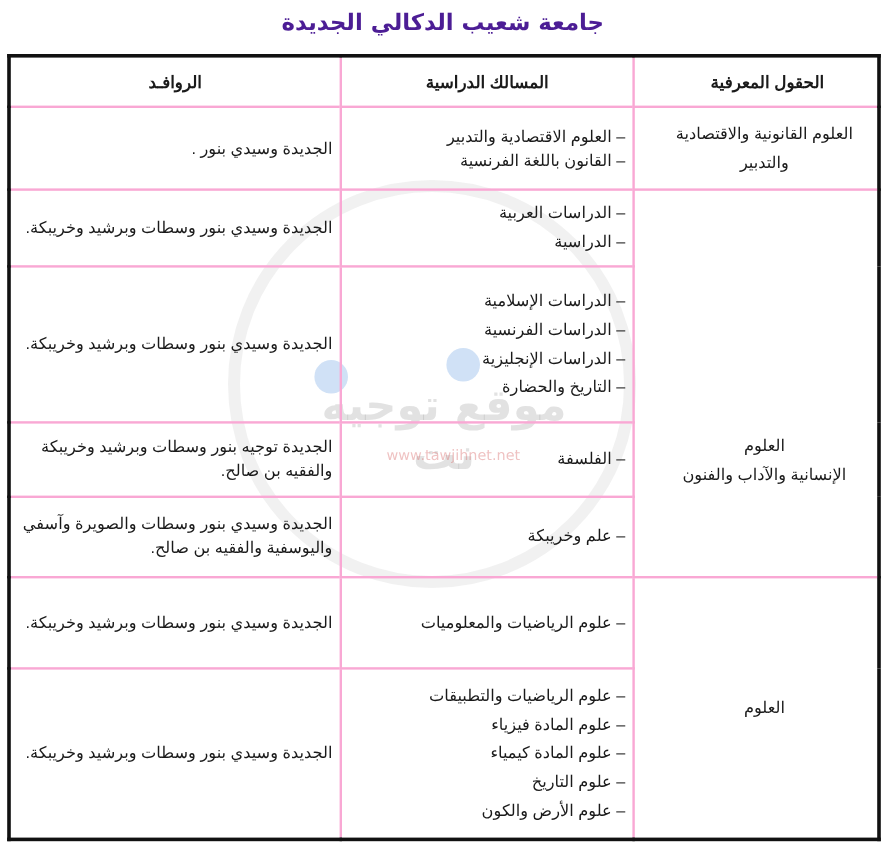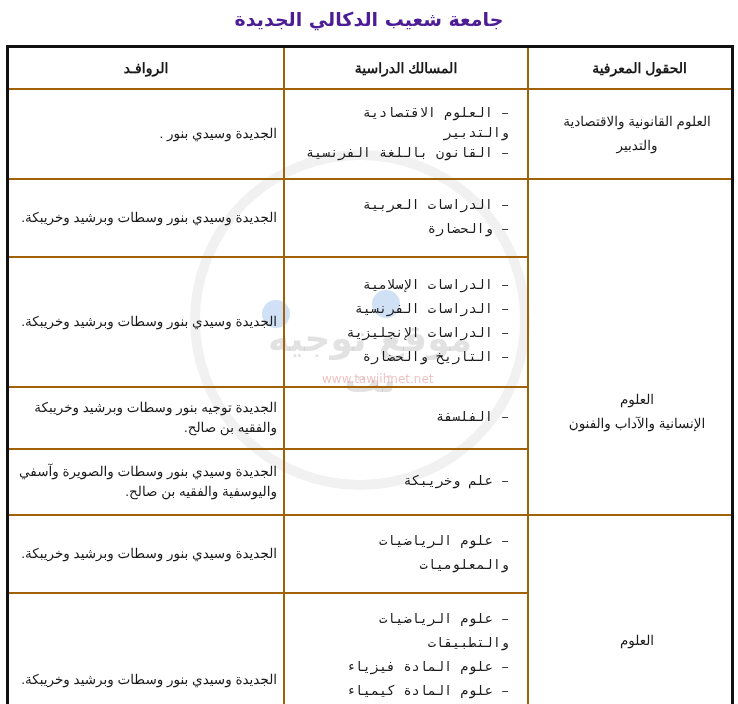--- a/index.html
+++ b/index.html
@@ -22,27 +22,27 @@
     }
     .wm-dot {
       position: absolute; width: 28px; height: 28px; border-radius: 50%;
       background: rgba(120,170,230,0.35); pointer-events: none;
     }
     table {
       position: absolute; left: 6px; top: 45px; width: 728px; height: 656px;
       border-collapse: collapse; direction: rtl; border: 3px solid #111;
       font-family: "Liberation Sans", sans-serif; font-size: 13.5px; color: #1a1a1a;
     }
-    th, td { border: 2px solid #a16207; }
+    th, td { border: 2px solid #f9a8d4; }
     th { height: 38px; font-weight: bold; font-size: 14px; text-align: center; }
     td { vertical-align: middle; padding: 2px 6px; }
     .col-field { width: 176px; text-align: center; line-height: 24px; padding-left: 20px; }
     .col-track { width: 230px; text-align: right; }
     .col-tributary { text-align: right; line-height: 20px; margin-top: 36px; }
-    .track-list { list-style: none; margin: 12px; padding: 0; font-family: Liberation Mono, monospace; }
+    .track-list { list-style: none; margin: 0; padding: 0; }
     .track-list li { line-height: 24px; }
     .track-list li::before { content: "– "; }
   </style>
 </head>
 <body>
 
 <div class="title">جامعة شعيب الدكالي الجديدة</div>
 
 <div class="watermark"></div>
 <div class="wm-dot" style="left:262px; top:300px;"></div>
@@ -72,21 +72,21 @@
     </tr>
 
     <tr style="height:63px">
       <td class="col-field" rowspan="4">
         <div style="margin-top:130px">العلوم</div>
         <div>الإنسانية والآداب والفنون</div>
       </td>
       <td class="col-track">
         <ul class="track-list">
           <li>الدراسات العربية</li>
-          <li>والحضارة</li>
+          <li>الدراسية</li>
         </ul>
       </td>
       <td class="col-tributary">الجديدة وسيدي بنور وسطات وبرشيد وخريبكة.</td>
     </tr>
 
     <tr style="height:130px">
       <td class="col-track">
         <ul class="track-list">
           <li>الدراسات الإسلامية</li>
           <li>الدراسات الفرنسية</li>

